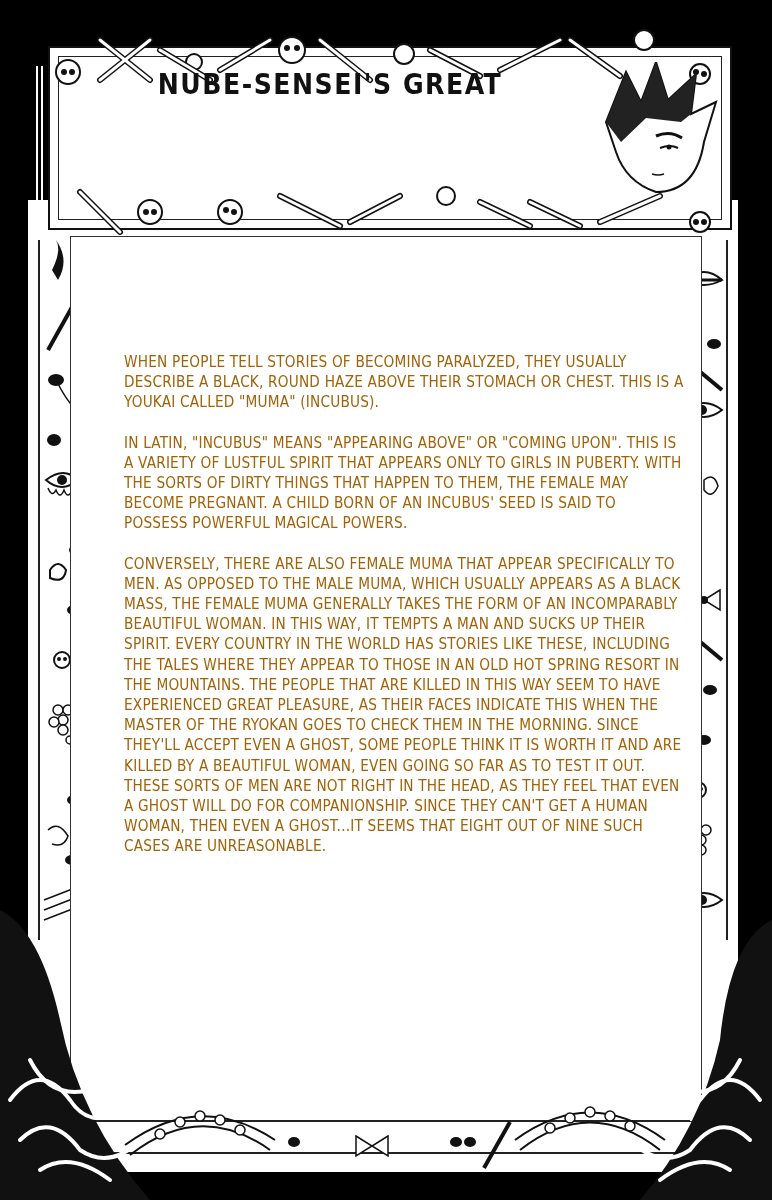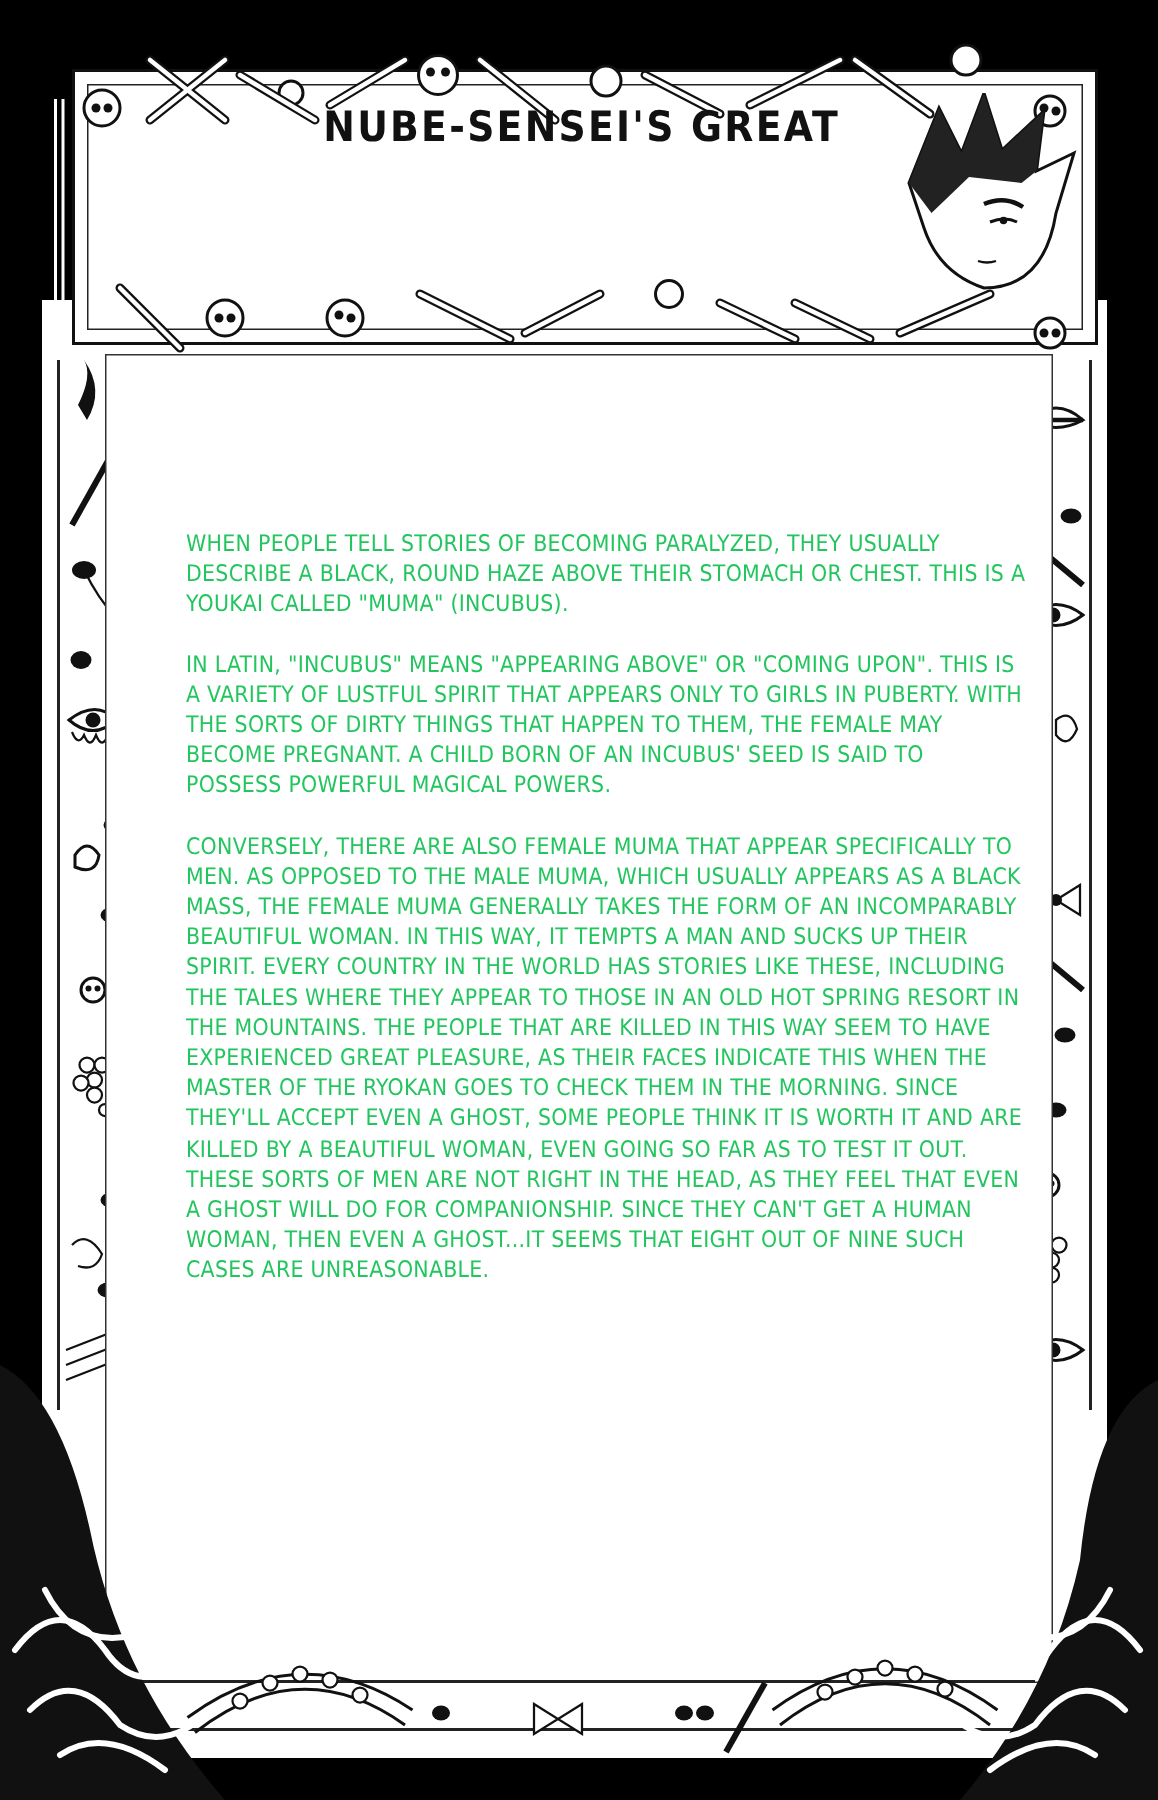--- a/index.html
+++ b/index.html
@@ -22,40 +22,40 @@
     }
     .header-inner {
       position: absolute; left: 8px; top: 8px; right: 8px; bottom: 8px; border: 1.5px solid #222;
     }
     .title {
       position: absolute; left: 100px; top: 48px; width: 460px;
       font-family: "DejaVu Sans", sans-serif; font-weight: 900; font-size: 28px; line-height: 36px;
       letter-spacing: 1.5px; text-align: center; color: #111; text-transform: uppercase;
       font-stretch: condensed;
     }
-    .title span { display: block; text-align: right; }
+    .title span { display: block; }
     
     .main-panel {
       position: absolute; left: 28px; top: 200px; width: 710px; height: 972px;
       background: #fff;
     }
     .border-strip-left, .border-strip-right {
       position: absolute; top: 40px; width: 44px; height: 700px;
       border-left: 2px solid #222; border-right: 2px solid #222; background: #fff;
     }
     .border-strip-left { left: 10px; }
     .border-strip-right { right: 10px; }
     .inner-box {
       position: absolute; left: 70px; top: 36px; right: 70px; bottom: 60px;
       border: 1.5px solid #333; background: #fff;
     }
     .body-text {
       position: absolute; left: 124px; top: 352px; width: 560px;
       font-family: "DejaVu Sans", sans-serif; font-size: 15.2px; line-height: 20.2px;
-      color: #22c55e; text-transform: uppercase; letter-spacing: 0.2px;
+      color: #a16207; text-transform: uppercase; letter-spacing: 0.2px;
       font-stretch: condensed;
     }
     .body-text p { margin: 0 0 20px 0; white-space: pre-line; }
     .deco { position: absolute; }
     svg { display: block; }
     .bottom-border {
       position: absolute; left: 90px; top: 1120px; width: 600px; height: 30px;
       border-top: 2px solid #222; border-bottom: 2px solid #222; background: #fff;
     }
   </style>

